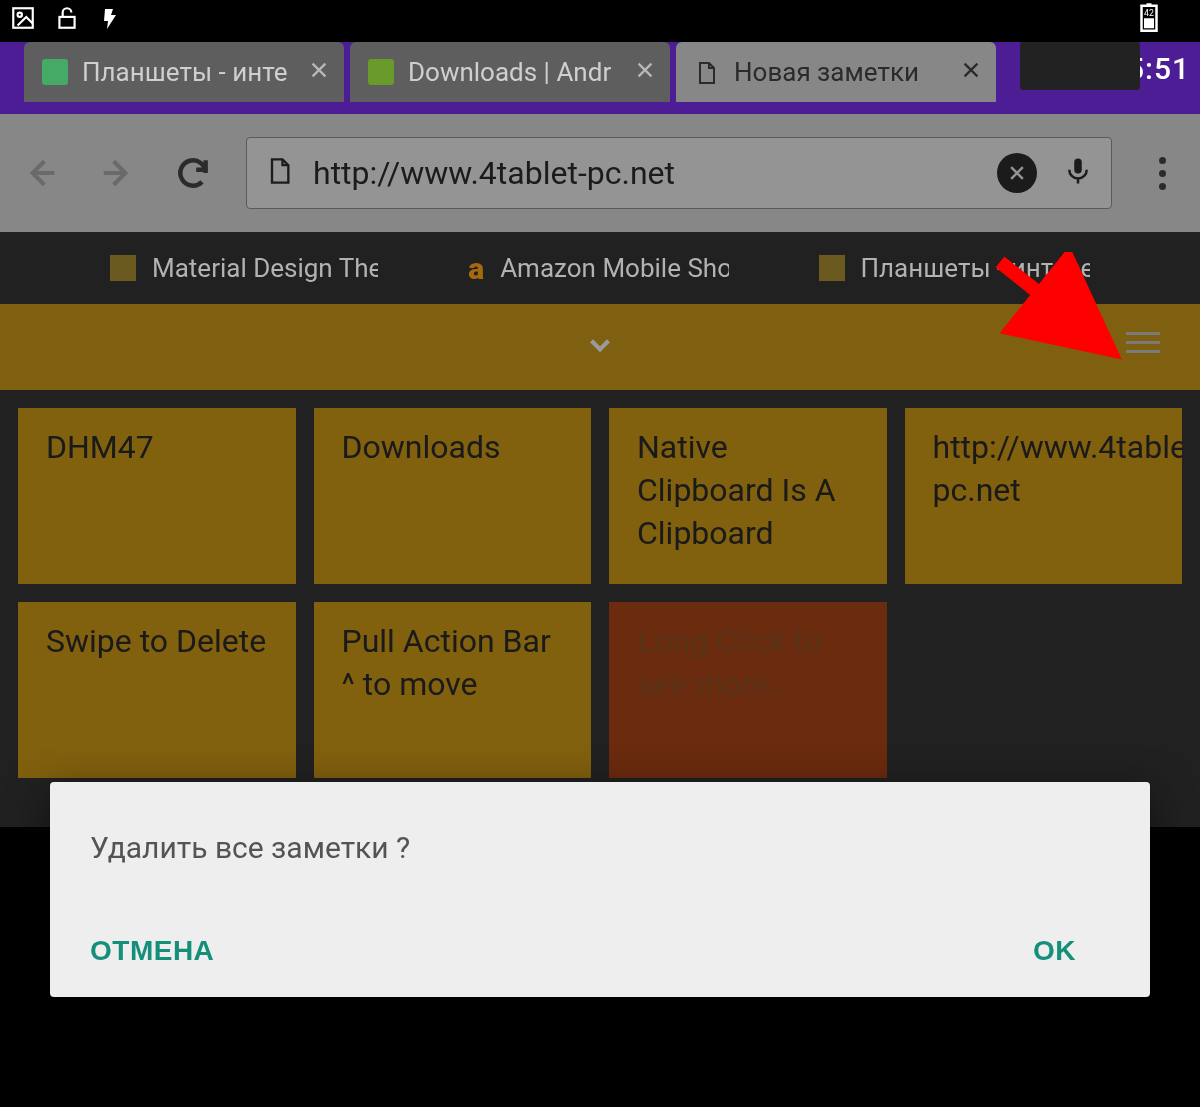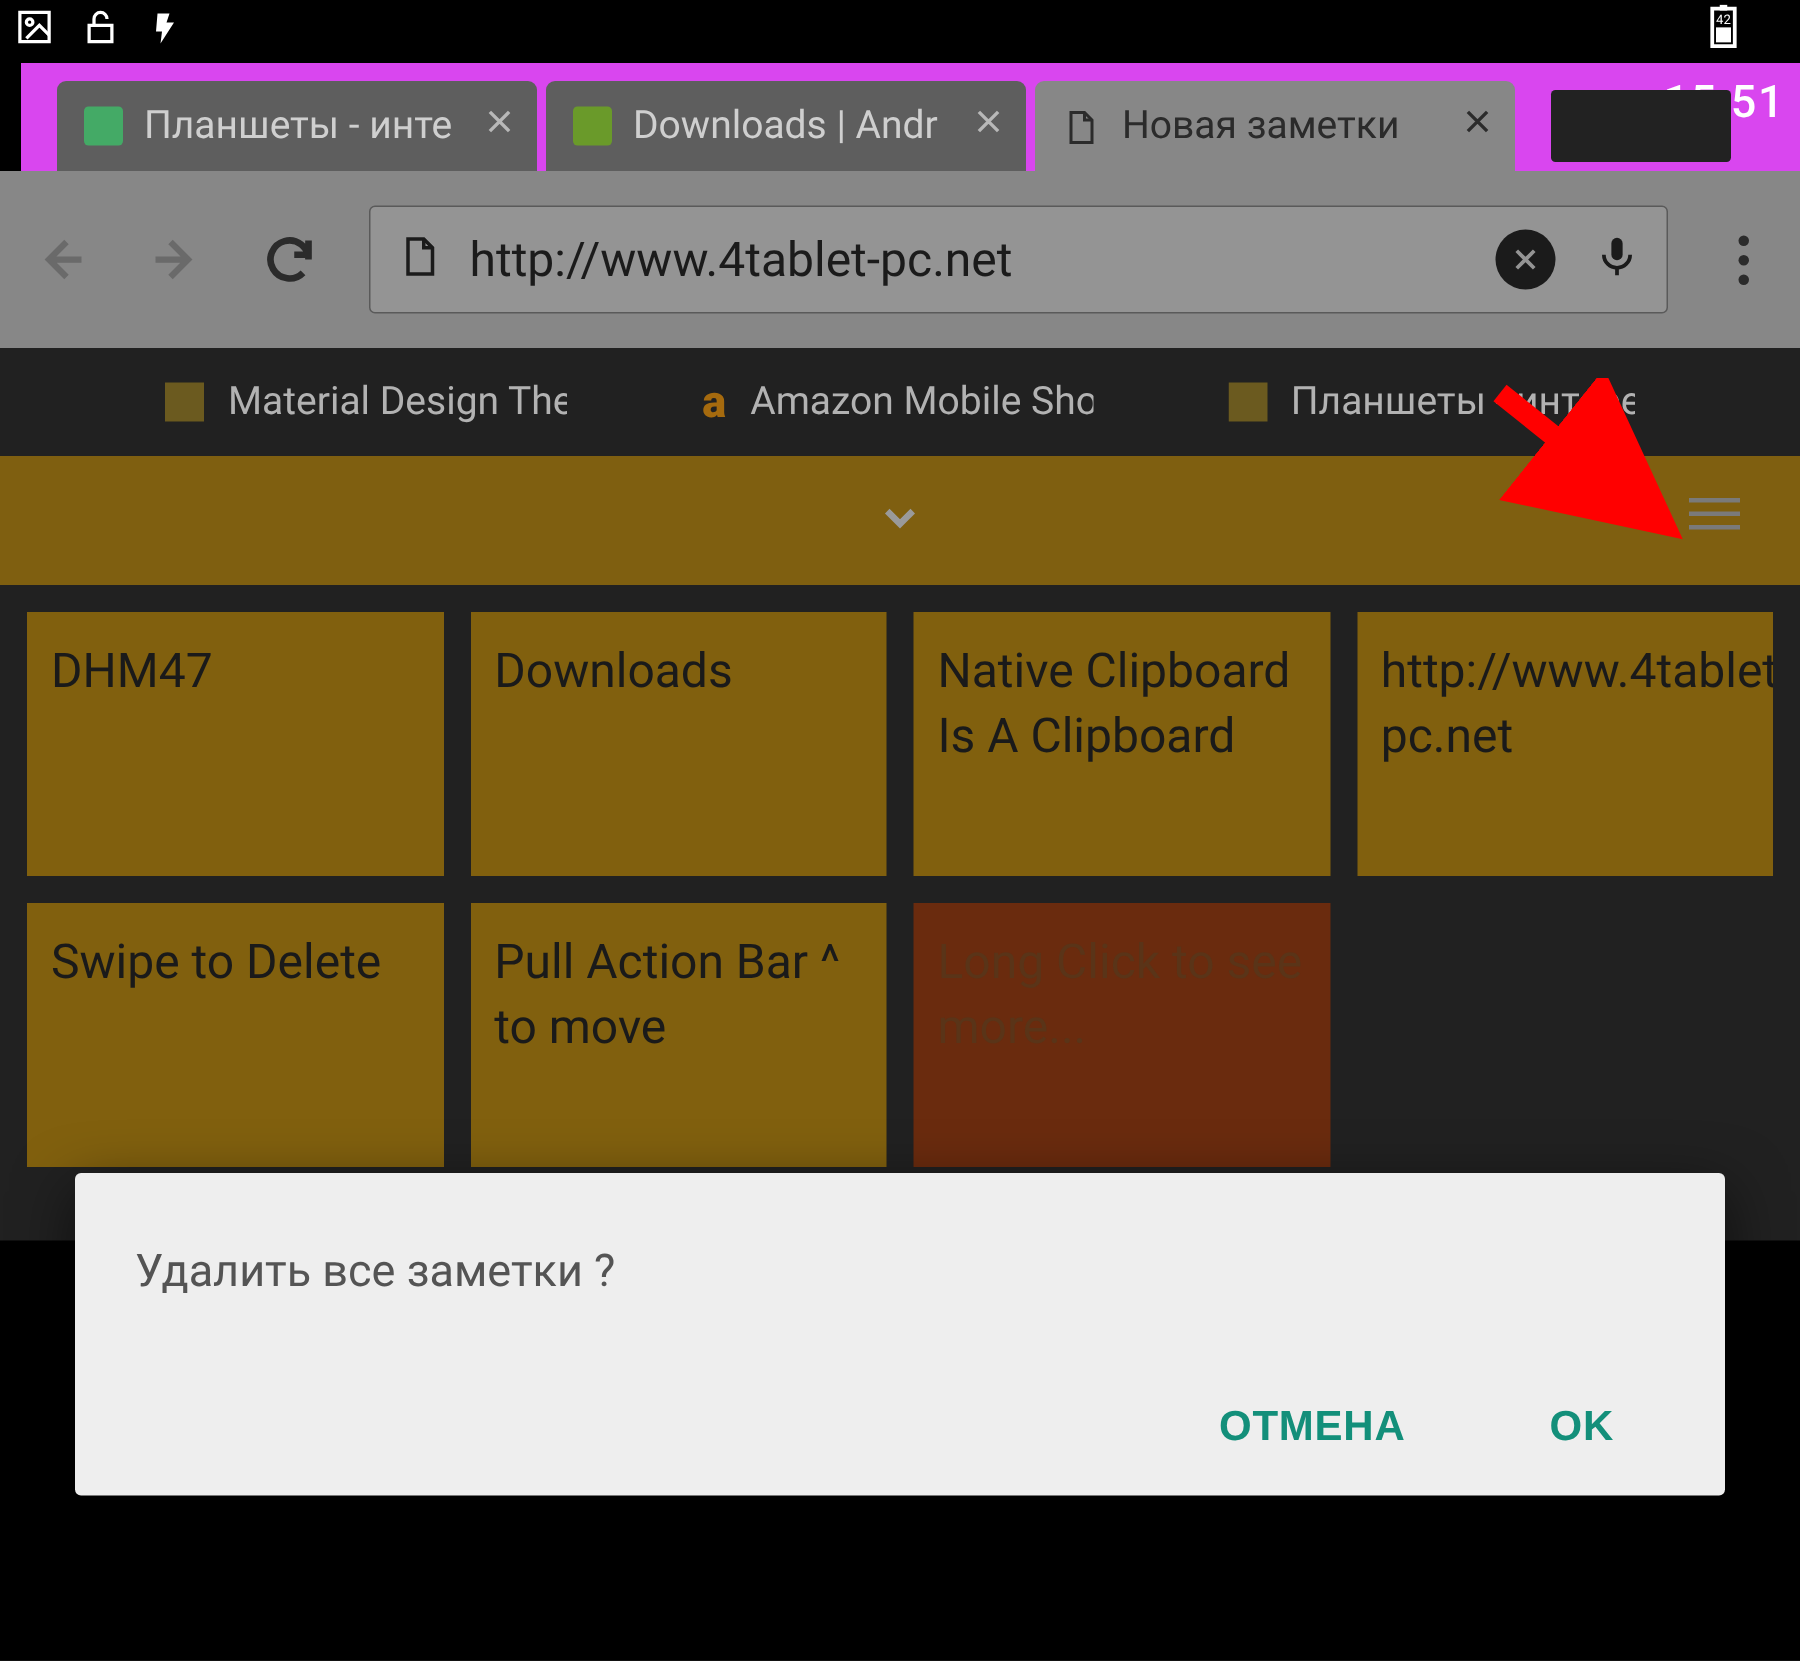--- a/index.html
+++ b/index.html
@@ -6,21 +6,21 @@
   html, body { width: 1200px; height: 1107px; overflow: hidden; font-family: Roboto, Arial, sans-serif; }
   body { position: relative; background: #000; }
 
   
   .status-bar { height: 42px; background: #000; color: #fff; display: flex; align-items: center; padding: 0 10px; font-size: 28px; }
   .status-left { display: flex; gap: 18px; align-items: center; }
   .status-right { margin-left: auto; display: flex; gap: 12px; align-items: center; flex-direction: column; }
   .status-right .time { font-weight: 500; font-size: 30px; letter-spacing: 1px; }
 
   
-  .tab-strip { height: 72px; background: #d946ef; display: flex; align-items: flex-end; padding-left: 24px; gap: 0; margin-left: 14px; }
+  .tab-strip { height: 72px; background: #4c1d95; display: flex; align-items: flex-start; padding-left: 24px; gap: 0; }
   .tab { height: 60px; width: 320px; background: #5e5e5e; color: #cfcfcf; display: flex; align-items: center; padding: 0 14px 0 18px; font-size: 26px; position: relative; border-top-left-radius: 6px; border-top-right-radius: 6px; margin-right: 6px; }
   .tab.active { background: #878787; color: #2b2b2b; }
   .tab .favicon { width: 26px; height: 26px; margin-right: 14px; flex-shrink: 0; }
   .tab .label { white-space: nowrap; overflow: hidden; text-overflow: ellipsis; flex: 1; }
   .tab .close { margin-left: 10px; flex-shrink: 0; }
   .tab-button { width: 120px; height: 48px; background: #222; margin-left: 18px; border-radius: 3px; margin-bottom: 6px; }
 
   
   .toolbar { height: 118px; background: #878787; display: flex; align-items: center; padding: 0 18px; gap: 30px; }
   .nav-btn { width: 46px; height: 46px; display: flex; align-items: center; justify-content: center; }
@@ -44,33 +44,33 @@
   .app-header .chevron { color: #9b9b9b; }
   .app-header .hamburger { position: absolute; right: 40px; top: 28px; }
   .app-header .hamburger span { display: block; width: 34px; height: 3px; background: #7a7a7a; margin-bottom: 6px; }
 
   
   .arrow { position: absolute; top: 252px; right: 70px; pointer-events: none; z-index: 10; }
 
   
   .cards-wrap { background: #212121; padding: 18px 18px 200px 18px; height: 720px; }
   .cards { display: grid; grid-template-columns: repeat(4, 1fr); gap: 18px; }
-  .card { background: #81600e; color: #1a1a1a; font-size: 32px; padding: 18px 16px; height: 176px; line-height: 1.35; overflow: hidden; }
+  .card { background: #81600e; color: #1a1a1a; font-size: 32px; padding: 18px 28px; height: 176px; line-height: 1.35; overflow: hidden; }
   .card.alt { background: #6a2b0e; color: #5a3418; }
 
   
   .bottom { position: absolute; bottom: 0; left: 0; right: 0; height: 280px; background: #000; }
 
   
   .scrim { position: absolute; inset: 0; background: rgba(0,0,0,0.0); pointer-events: none; }
 
   
   .dialog { position: absolute; left: 50px; right: 50px; top: 782px; background: #eee; border-radius: 4px; box-shadow: 0 12px 40px rgba(0,0,0,0.6); padding: 48px 44px 30px 40px; z-index: 20; }
   .dialog-title { font-size: 30px; color: #545454; font-weight: 400; margin-bottom: 70px; }
-  .dialog-actions { display: flex; justify-content: flex-end; gap: 96px; padding-right: 30px; }
+  .dialog-actions { display: flex; justify-content: space-between; gap: 96px; padding-right: 30px; }
   .dialog-btn { background: none; border: none; font-size: 28px; font-weight: 700; color: #138f7a; cursor: pointer; letter-spacing: 0.5px; }
 
   
   .fav-ph { width:26px; height:26px; background:#4a6; border-radius:3px; display:inline-block; }
   .fav-android { background:#6a9a2a; }
 </style>
 </head>
 <body>
 
 <div class="status-bar">

